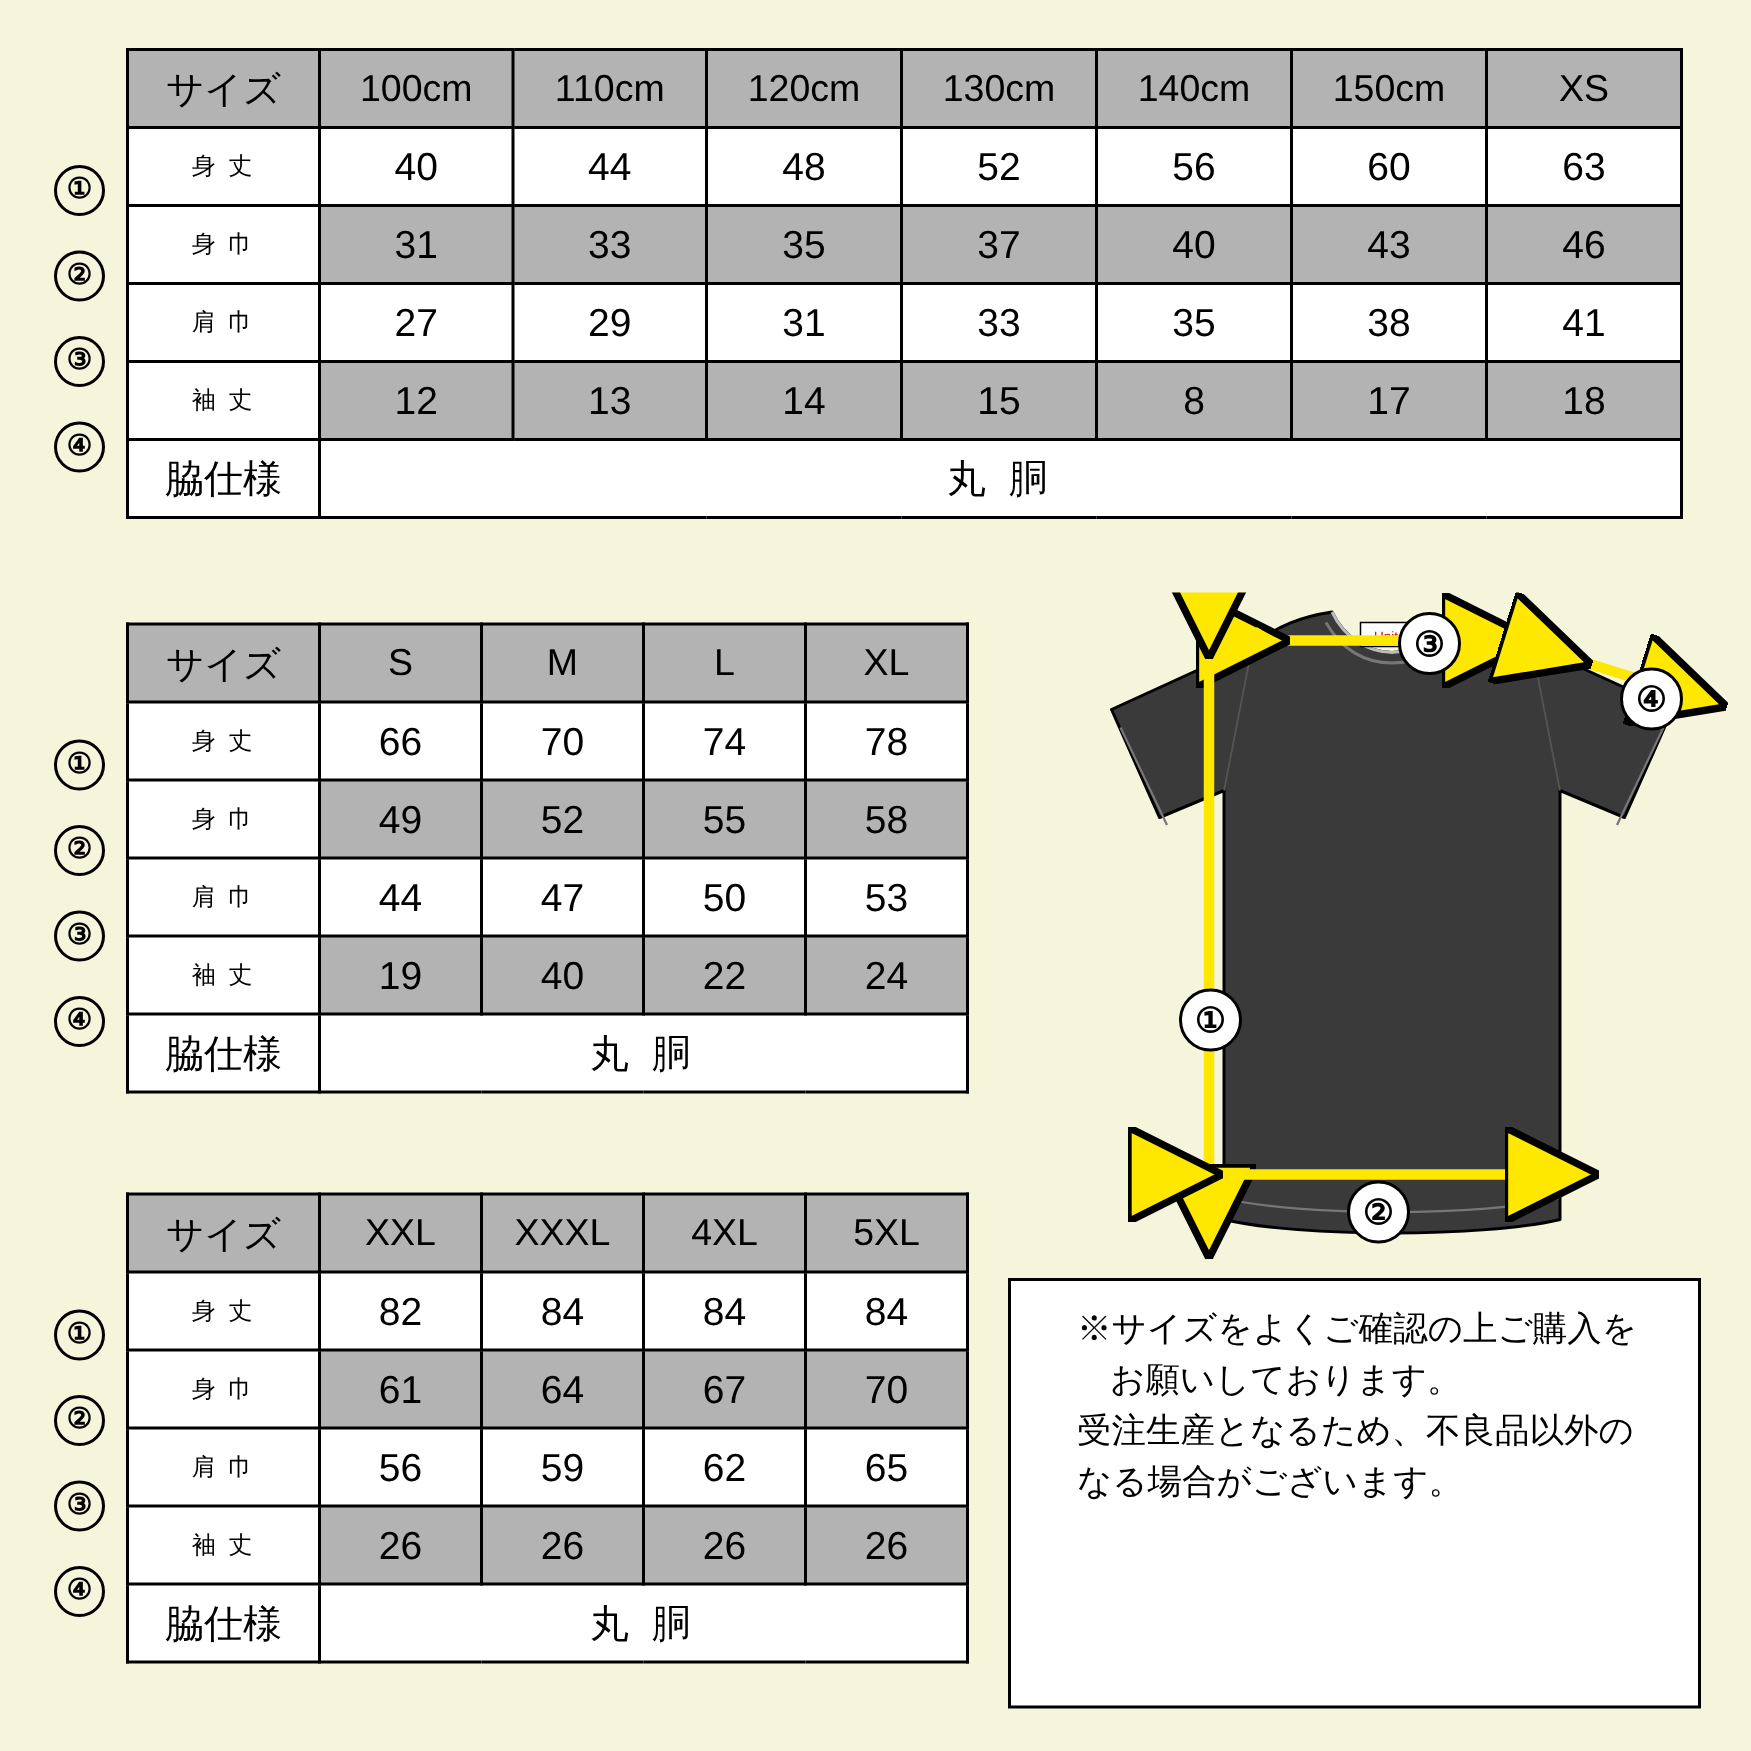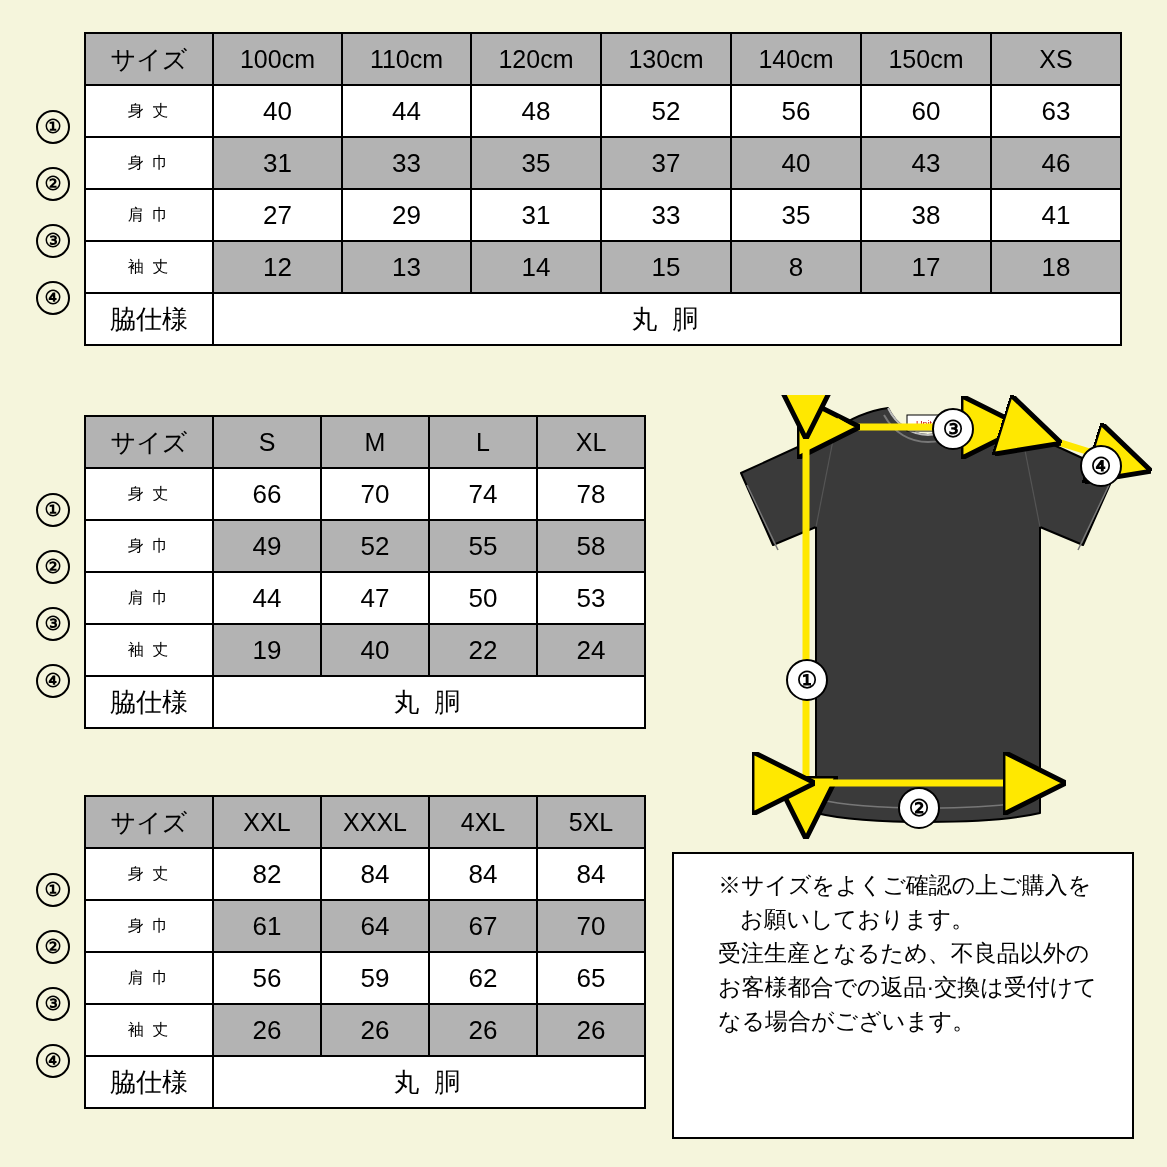--- a/index.html
+++ b/index.html
@@ -388,17 +388,16 @@
     <div class="marker-circle" style="left:272px; top:13px;">③</div>
     <div class="marker-circle" style="left:420px; top:50px;">④</div>
     <div class="marker-circle" style="left:126px; top:264px;">①</div>
     <div class="marker-circle" style="left:238px; top:392px;">②</div>
   </div>
 
   <div class="notice-box">
     <div class="notice-line">※サイズをよくご確認の上ご購入を</div>
     <div class="notice-line indent">お願いしております。</div>
     <div class="notice-line">受注生産となるため、不良品以外の</div>
-    <div class="notice-line">お客様都合での返品·交換は受付けて</div>
     <div class="notice-line">なる場合がございます。</div>
   </div>
 
 </div>
 
 </body></html>

